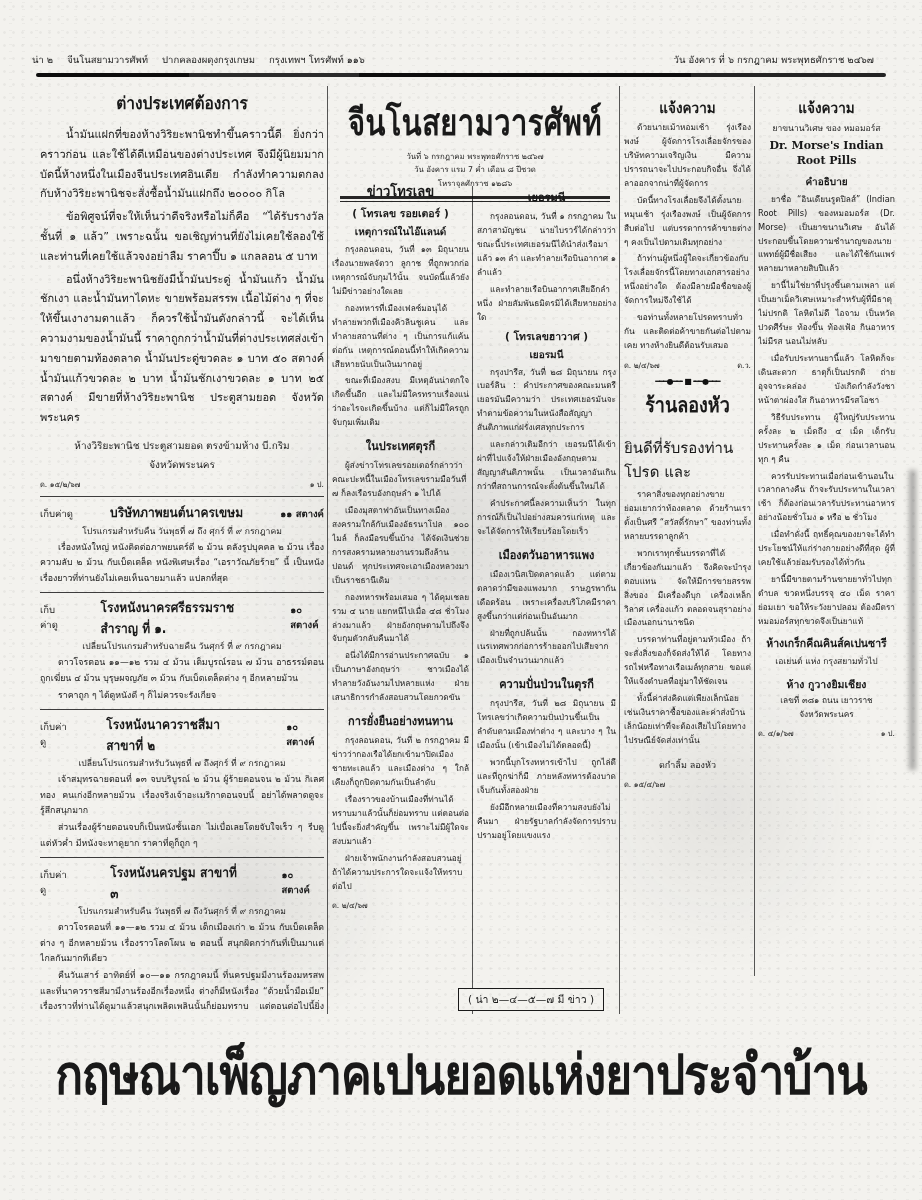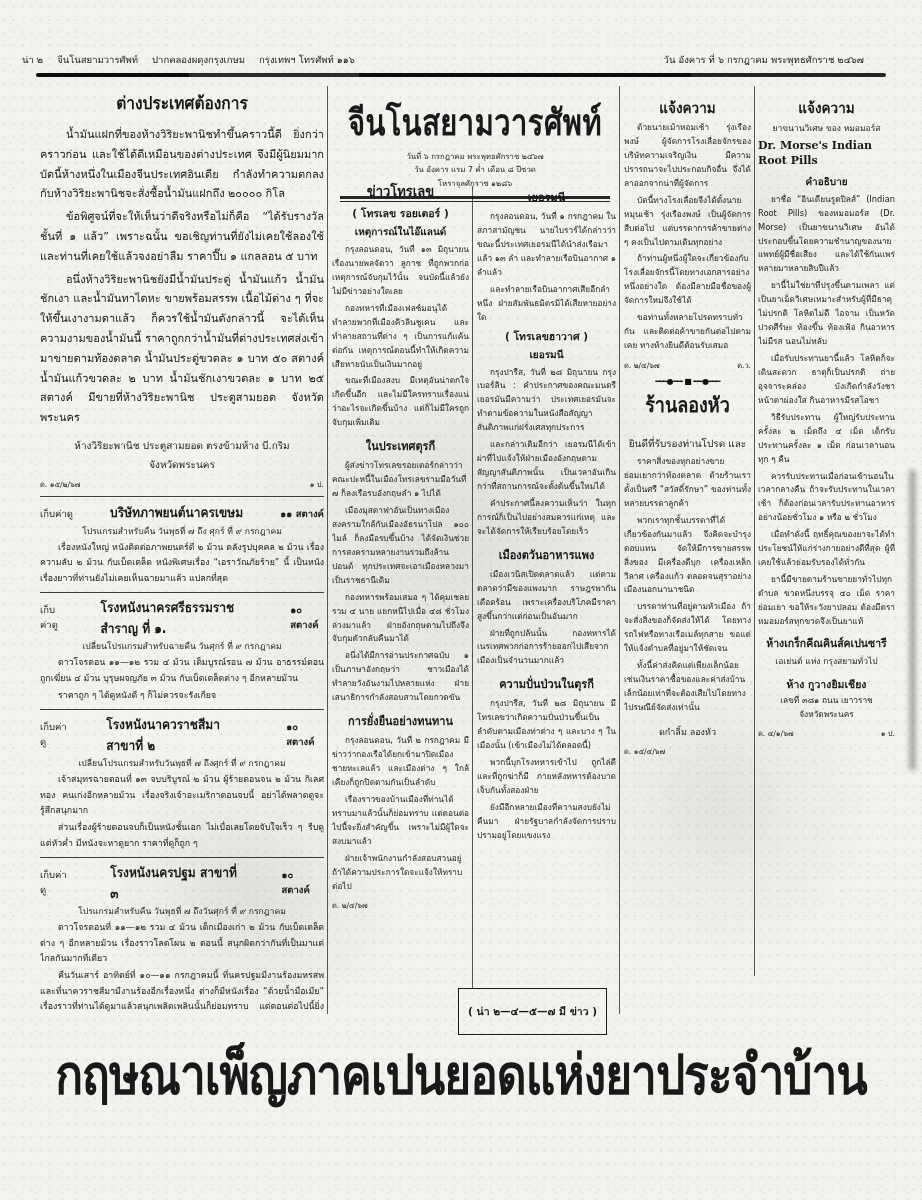--- a/index.html
+++ b/index.html
@@ -24,21 +24,21 @@
   .s2{left:90px;top:760px;width:320px;height:260px;transform:rotate(20deg);
       background:radial-gradient(ellipse at center,rgba(90,90,90,.12),transparent 70%);}
   .s3{left:560px;top:640px;width:320px;height:330px;transform:rotate(-15deg);
       background:radial-gradient(ellipse at center,rgba(90,90,90,.10),transparent 70%);}
   .s4{left:640px;top:120px;width:240px;height:200px;
       background:radial-gradient(ellipse at center,rgba(90,90,90,.07),transparent 70%);}
   .edge-streak{position:absolute;right:6px;top:470px;width:7px;height:300px;
       background:rgba(35,35,35,.35);filter:blur(2.5px);}
 
   
-  .hdr{position:absolute;left:22px;top:52px;width:842px;display:flex;
+  .hdr{position:absolute;left:32px;top:52px;width:842px;display:flex;
        align-items:center;font-size:9.5px;white-space:nowrap;filter:blur(.2px);}
   .hdr span{margin-right:14px;}
   .hdr .hd-date{margin-left:auto;margin-right:0;}
   .hdr-rule{position:absolute;left:36px;top:73px;width:850px;height:4px;
        background:linear-gradient(90deg,#0c0c0c 0 18%,#2a2a2a 18% 38%,#0c0c0c 38% 77%,#232323 77% 100%);
        border-radius:2px;}
 
   
   .vrule{position:absolute;width:1px;background:#2d2d2d;opacity:.8;}
   .v1{left:327px;top:86px;height:928px;}
@@ -89,33 +89,33 @@
   .nh1{font-size:13px;font-weight:bold;text-align:center;margin:6px 0 3px;
      transform:scaleY(1.1);filter:blur(.2px);}
   .nh2{font-size:10.5px;font-weight:bold;text-align:center;margin:2px 0;filter:blur(.25px);}
   .nh3{font-size:10px;font-weight:bold;text-align:center;margin:2px 0 4px;filter:blur(.25px);}
   .nsub{font-size:11px;font-weight:bold;text-align:center;margin:7px 0 4px;
      transform:scaleY(1.08);filter:blur(.22px);}
 
   .c4 .nh1,.c5 .nh1{font-size:13.5px;}
   .shop-title{font-size:18px;font-weight:bold;text-align:center;margin:4px 0 2px;
      transform:scaleY(1.15);filter:blur(.22px);}
-  .shop-sub{font-size:10px;text-align:center;margin:17px 0 4px;filter:blur(.28px);}
+  .shop-sub{font-size:15px;text-align:left;margin:17px 0 4px;filter:blur(.28px);}
   .ornament{text-align:center;font-size:8px;letter-spacing:-1px;margin:6px 0 2px;
      color:#111;filter:blur(.2px);white-space:nowrap;overflow:hidden;}
-  .latin{font-size:11px;font-weight:bold;line-height:1.35;
+  .latin{font-size:11px;font-weight:bold;text-align:center;line-height:1.35;
      font-family:"DejaVu Serif",serif;filter:blur(.2px);margin:2px 0;}
   .agent{font-size:10.5px;font-weight:bold;text-align:center;margin-top:6px;
      transform:scaleY(1.08);filter:blur(.25px);}
   .agent-sub{font-size:8.5px;text-align:center;margin:2px 0 8px;filter:blur(.3px);}
   .shop2{font-size:10.5px;font-weight:bold;text-align:center;filter:blur(.25px);}
   .shop2-sub{font-size:8.3px;text-align:center;filter:blur(.3px);}
 
   .notice-box{position:absolute;left:458px;top:988px;border:1.6px solid #1a1a1a;
-     padding:14px 9px;font-size:10.5px;font-weight:bold;background:#f3f2ee;
+     padding:2px 9px;font-size:10.5px;font-weight:normal;background:#f3f2ee;
      filter:blur(.2px);}
 
   .banner{position:absolute;left:0;top:1030px;width:922px;text-align:center;
      font-size:46px;font-weight:bold;transform:scaleY(1.2);transform-origin:top;
      letter-spacing:-1px;filter:blur(.35px);white-space:nowrap;}
 </style>
 </head>
 <body>
 
 <div class="sheet">

